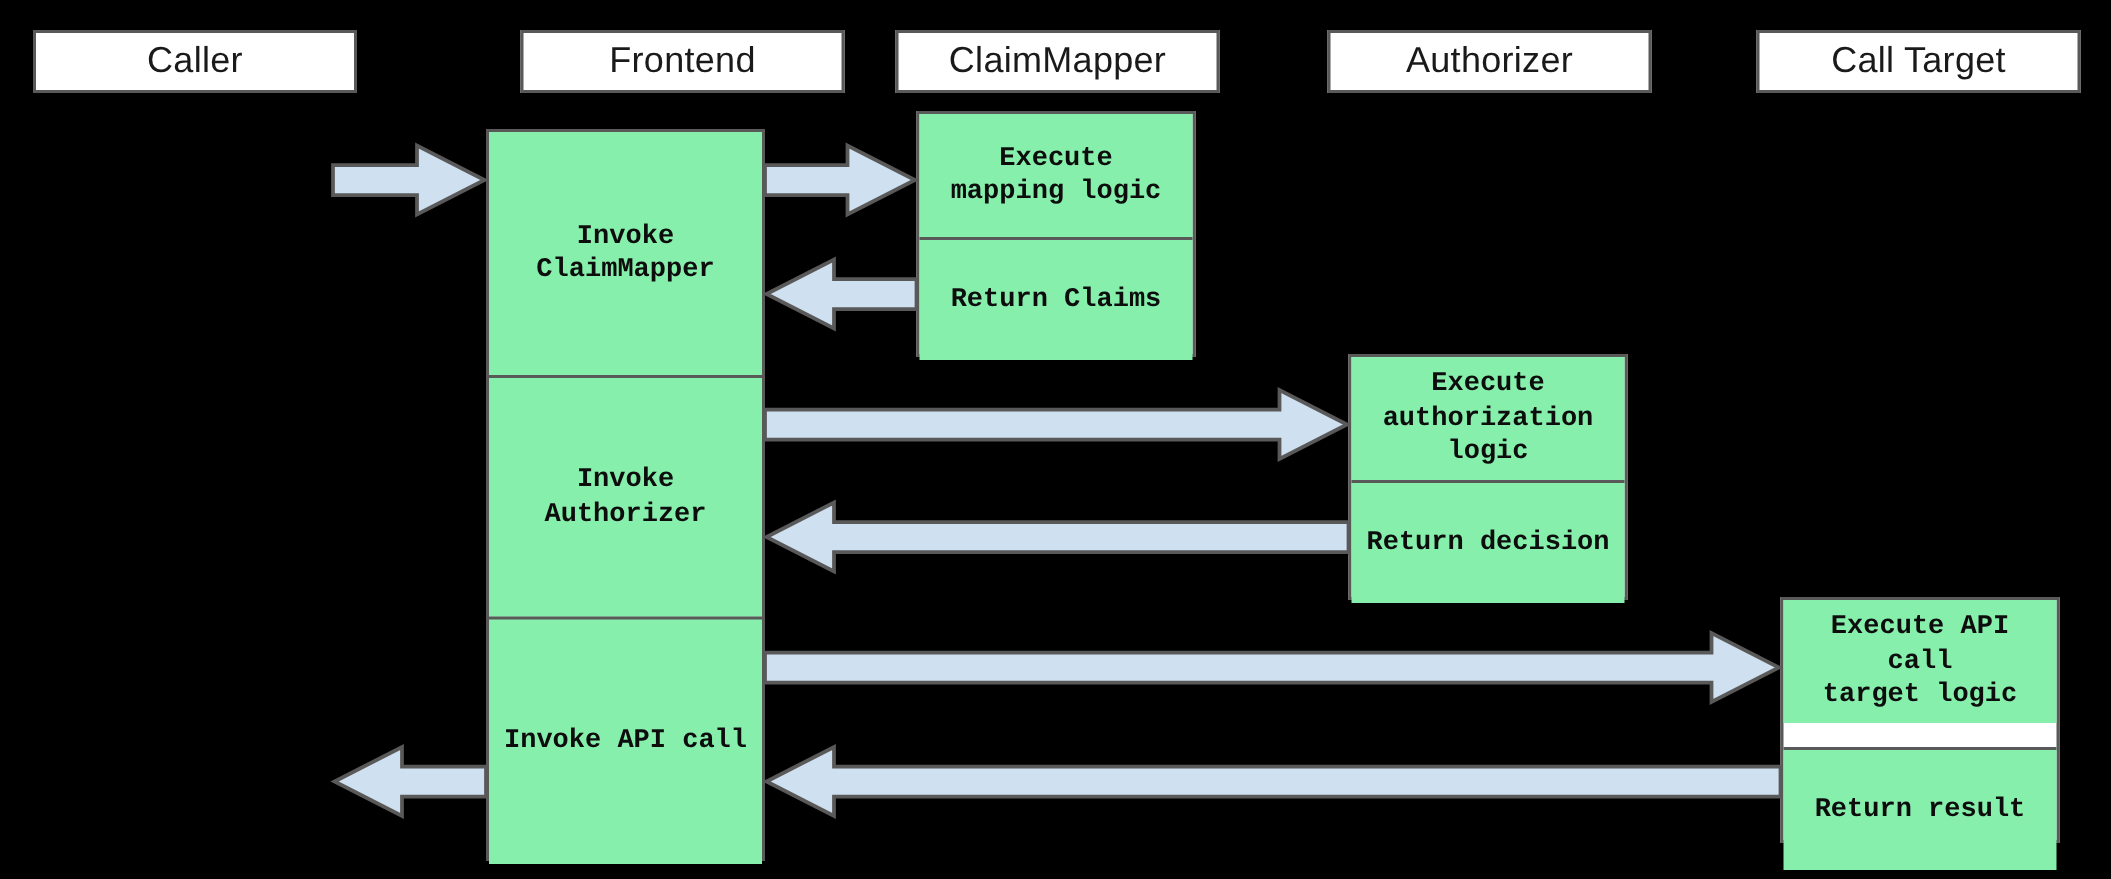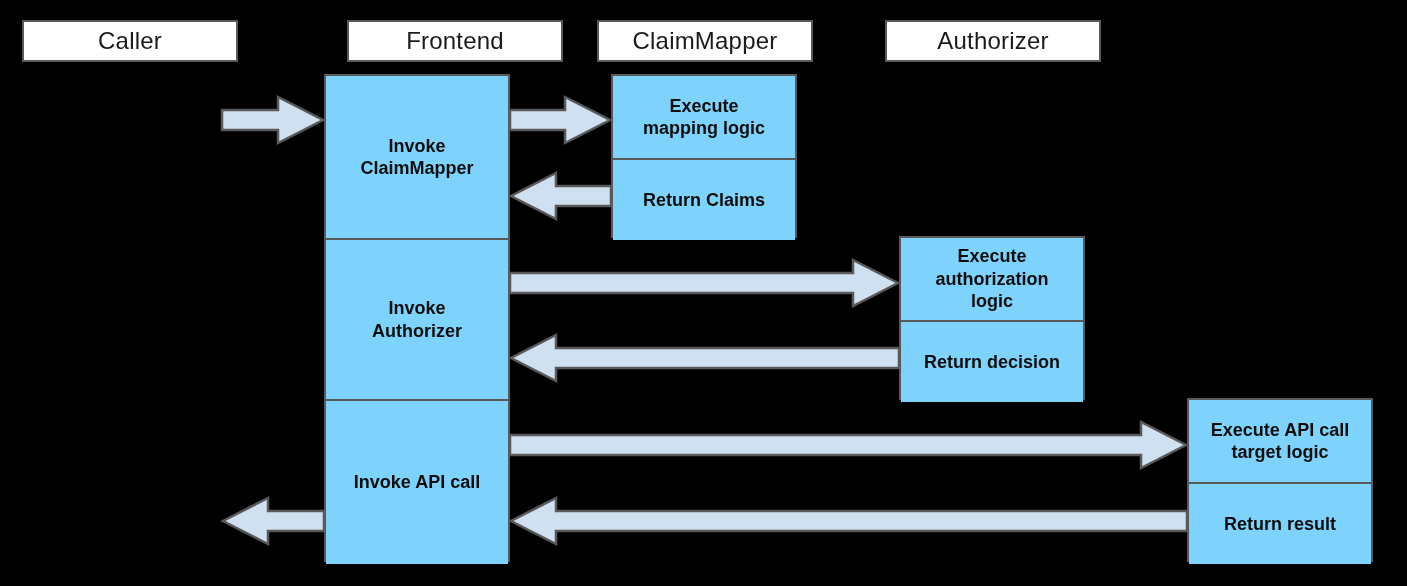--- a/index.html
+++ b/index.html
@@ -31,31 +31,32 @@
   .lifeline {
     position: absolute;
     background: #ffffff;
     border: 2px solid #595959;
     box-sizing: border-box;
     display: flex;
     flex-direction: column;
   }
   .segment {
     position: relative;
-    background: #7dd3fc;
+    background: #86efac;
     display: flex;
     align-items: center;
     justify-content: center;
     text-align: center;
     color: #0d0d0d;
     font-size: 18px;
     font-weight: bold;
     line-height: 1.25;
     padding: 0 8px;
     box-sizing: border-box;
+    font-family: Liberation Mono, monospace;
   }
   .segment + .segment {
     border-top: 2px solid #595959;
   }
   .seg-text {
     white-space: pre-line;
   }
   .arrow {
     position: absolute;
   }
@@ -63,21 +64,21 @@
     display: block;
     overflow: visible;
   }
 </style>
 </head>
 <body>
 
 <div id="canvas" style="background: rgb(0, 0, 0);">
     <div class="header-box" style="left: 22px; top: 20px; width: 216px; height: 42px; background: rgb(255, 255, 255); border-color: rgb(89, 89, 89);">Caller</div>
     <div class="header-box" style="left: 310px; top: 20px; width: 216px; height: 42px; background: rgb(255, 255, 255); border-color: rgb(89, 89, 89); margin-left: 37px;">Frontend</div>
-    <div class="lifeline" style="left: 324px; top: 74px; width: 186px; height: 488px; background: rgb(255, 255, 255); border-color: rgb(89, 89, 89);">
+    <div class="lifeline" style="left: 324px; top: 86px; width: 186px; height: 488px; background: rgb(255, 255, 255); border-color: rgb(89, 89, 89);">
       <div class="segment" style="height: 162px; flex: 0 0 162px; color: rgb(13, 13, 13);">
         <span class="seg-text">Invoke
 ClaimMapper</span>
       </div>
       <div class="segment" style="height: 161px; flex: 0 0 161px; color: rgb(13, 13, 13);">
         <span class="seg-text">Invoke
 Authorizer</span>
       </div>
       <div class="segment" style="height: 165px; flex: 0 0 165px; color: rgb(13, 13, 13);">
         <span class="seg-text">Invoke API call</span>
@@ -97,21 +98,22 @@
     <div class="lifeline" style="left: 899px; top: 236px; width: 186px; height: 164px; background: rgb(255, 255, 255); border-color: rgb(89, 89, 89);">
       <div class="segment" style="height: 82px; flex: 0 0 82px; color: rgb(13, 13, 13);">
         <span class="seg-text">Execute
 authorization
 logic</span>
       </div>
       <div class="segment" style="height: 82px; flex: 0 0 82px; color: rgb(13, 13, 13);">
         <span class="seg-text">Return decision</span>
       </div>
     </div>
-    <div class="lifeline" style="left: 1187px; top: 398px; width: 186px; height: 164px; background: rgb(255, 255, 255); border-color: rgb(89, 89, 89);">
+    <div class="header-box" style="left: 1171px; top: 20px; width: 216px; height: 42px; background: rgb(255, 255, 255); border-color: rgb(89, 89, 89);">Call Target</div>
+    <div class="lifeline" style="left: 1187px; top: 398px; width: 186px; height: 164px; background: rgb(255, 255, 255); border-color: rgb(89, 89, 89); gap: 16px;">
       <div class="segment" style="height: 82px; flex: 0 0 82px; color: rgb(13, 13, 13);">
         <span class="seg-text">Execute API call
 target logic</span>
       </div>
       <div class="segment" style="height: 82px; flex: 0 0 82px; color: rgb(13, 13, 13);">
         <span class="seg-text">Return result</span>
       </div>
     </div>
     <div class="arrow" style="left: 222px; top: 96px; width: 102px; height: 48px;">
       <svg width="102" height="48" viewBox="0 0 102 48">

